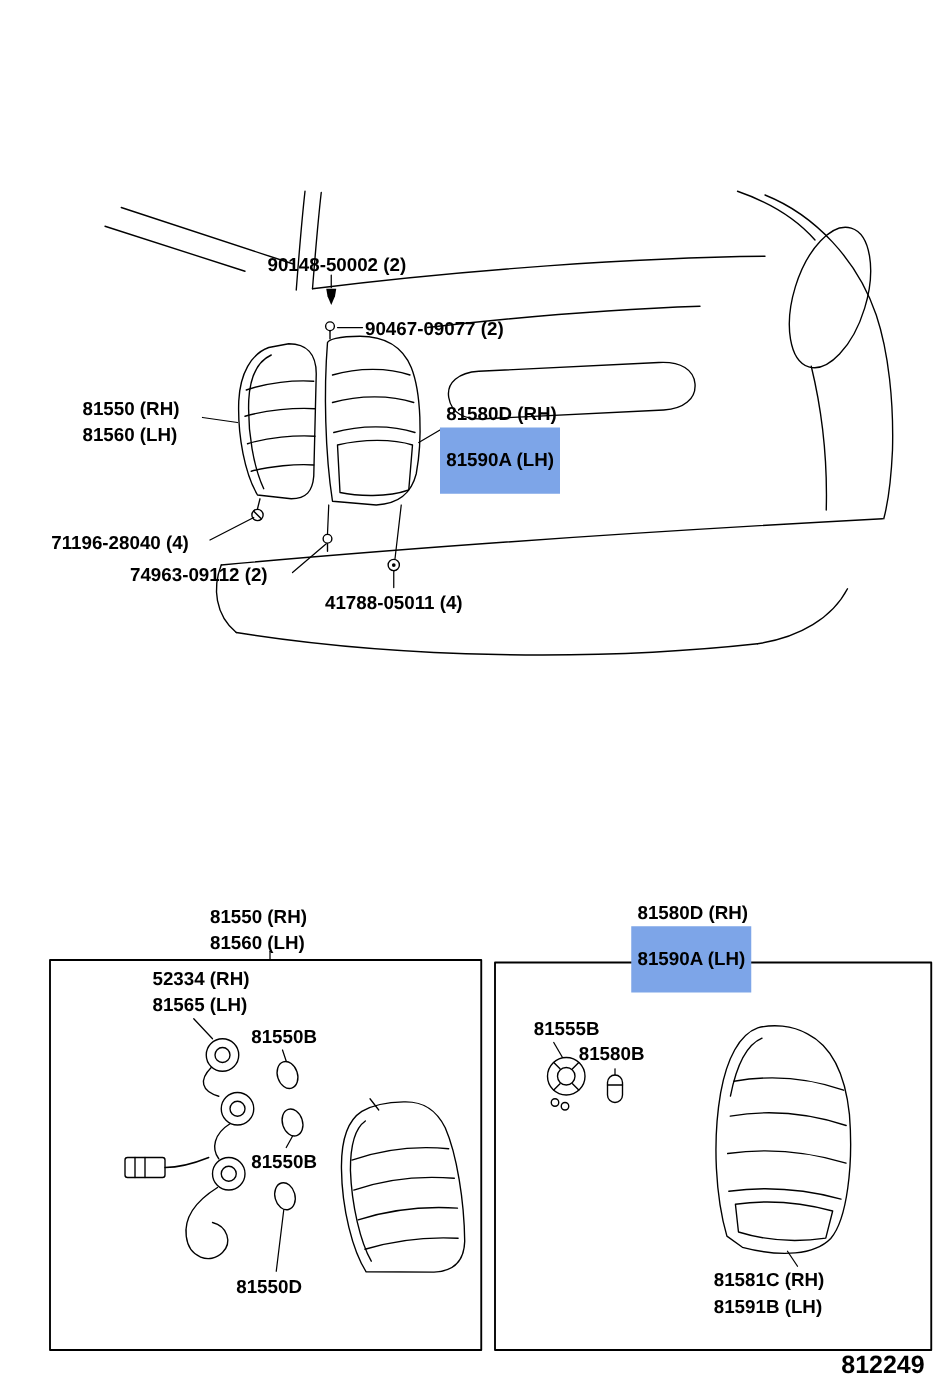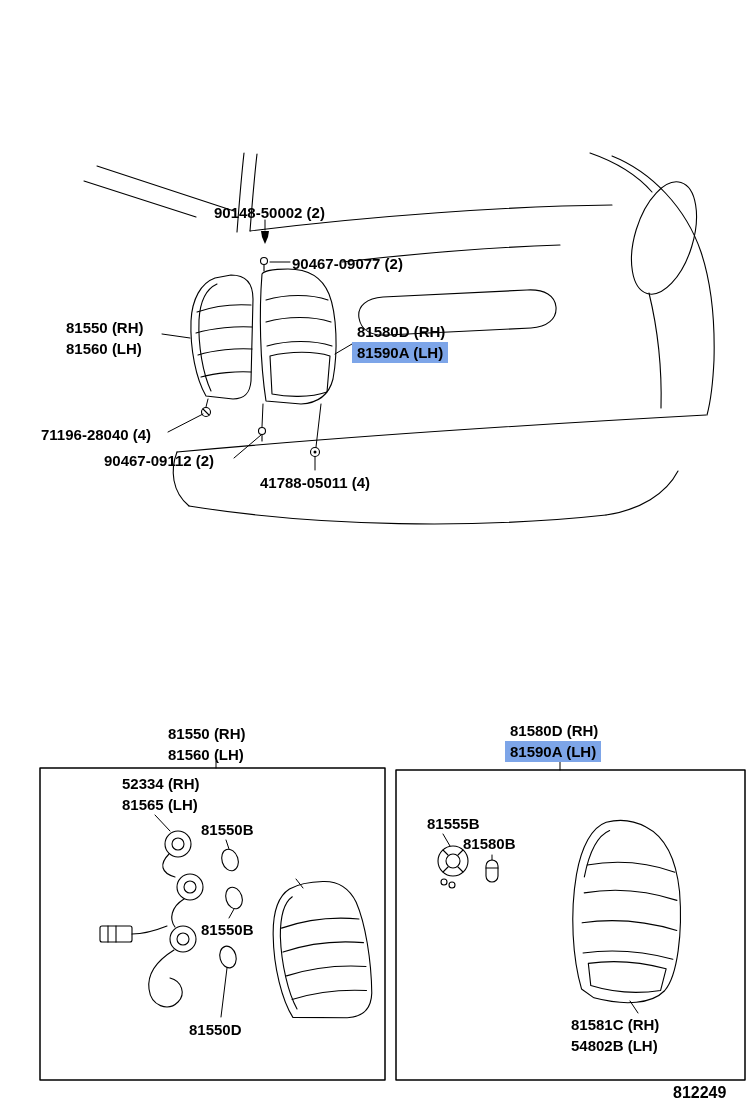--- a/index.html
+++ b/index.html
@@ -15,22 +15,22 @@
     stroke-linecap:round; stroke-linejoin:round;
   }
   .art .thin, .art .thin line { stroke-width:1; }
   .art .box { stroke-width:1.5; }
   .art .white { fill:#ffffff; }
   .art .fill { fill:#000; stroke:none; }
   .label {
     position:absolute; font-size:15px; font-weight:bold; color:#000;
     white-space:nowrap; line-height:21px;
   }
-  .hl { display:inline-block; padding:0 5px; margin-left:-5px; }
-  .code { font-size:16px; }
+  .hl { display:inline-block; padding:16px 5px; margin-left:-5px; }
+  .code { font-size:20px; }
 </style>
 </head>
 <body>
 
 <div class="canvas">
 
   <svg class="art" width="756" height="1108" viewBox="0 0 756 1108">
 
     <g>
       <path d="M 84 181 L 196 217"></path>
@@ -168,21 +168,21 @@
     <div>81550 (RH)</div>
     <div>81560 (LH)</div>
   </div>
 
   <div class="label" style="left:357px; top:321px">
     <div>81580D (RH)</div>
     <div class="hl" style="background-color: rgb(125, 165, 232);">81590A (LH)</div>
   </div>
 
   <div class="label" style="left:41px; top:424px">71196-28040 (4)</div>
-  <div class="label" style="left:104px; top:450px">90467-09112 (2)</div>
+  <div class="label" style="left:104px; top:450px">74963-09112 (2)</div>
   <div class="label" style="left:260px; top:472px">41788-05011 (4)</div>
 
   <div class="label" style="left:168px; top:723px">
     <div>81550 (RH)</div>
     <div>81560 (LH)</div>
   </div>
 
   <div class="label" style="left:122px; top:773px">
     <div>52334 (RH)</div>
     <div>81565 (LH)</div>
@@ -197,18 +197,18 @@
   <div class="label" style="left:510px; top:720px">
     <div>81580D (RH)</div>
     <div class="hl" style="background-color: rgb(125, 165, 232);">81590A (LH)</div>
   </div>
 
   <div class="label" style="left:427px; top:813px">81555B</div>
   <div class="label" style="left:463px; top:833px">81580B</div>
 
   <div class="label" style="left:571px; top:1014px">
     <div>81581C (RH)</div>
-    <div>54802B (LH)</div>
+    <div>81591B (LH)</div>
   </div>
 
   <div class="label code" style="left:673px; top:1082px">812249</div>
 
 </div>
 
 </body></html>

